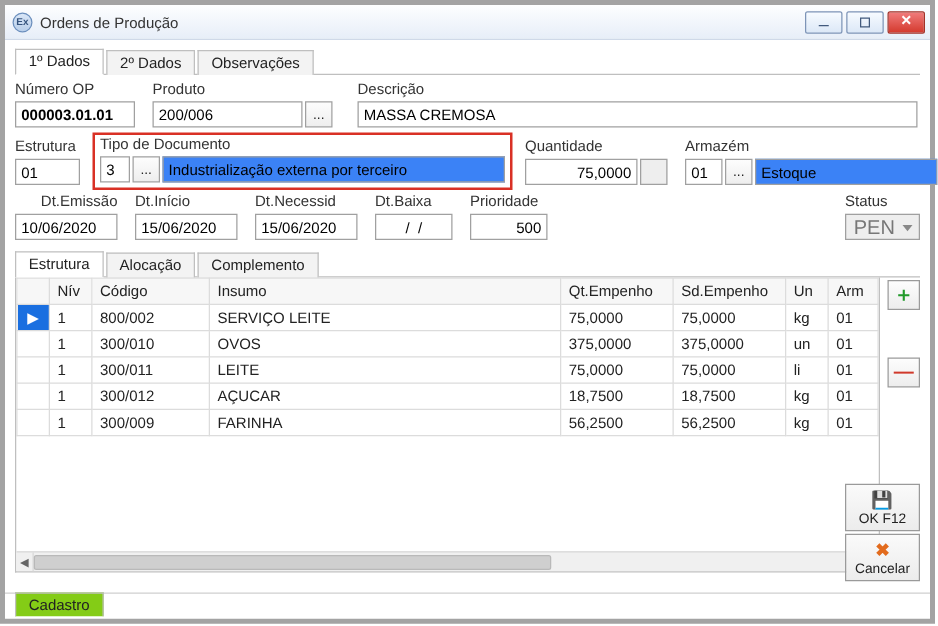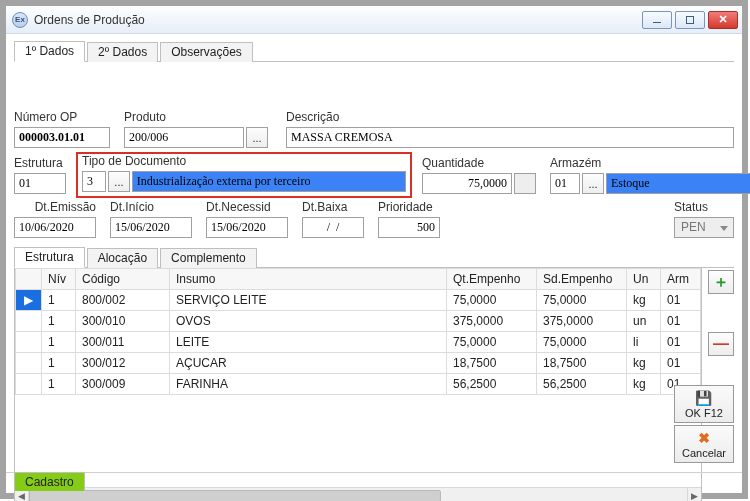--- a/index.html
+++ b/index.html
@@ -9,21 +9,21 @@
     font-size: 12px;
     color: #222;
     background: #fff;
     width: 750px;
     height: 501px;
     overflow: hidden;
   }
   .window {
     width: 748px;
     height: 499px;
-    border: 6px solid #a3a3a3;
+    border: 4px solid #a3a3a3;
     background: #fff;
     position: relative;
   }
   
   .titlebar {
     height: 28px;
     background: linear-gradient(#fdfeff, #e7eef8);
     border-bottom: 1px solid #cfd9e8;
     display: flex;
     align-items: center;
@@ -83,21 +83,21 @@
   .form { display:flex; flex-direction:column; gap:6px; margin-top:2px;}
   .row { display:flex; gap:14px; align-items:flex-end; }
   .field { display:flex; flex-direction:column; gap:2px; }
   .label { font-size:12px; color:#333; margin-bottom:1px; white-space:nowrap;}
   .input {
     height: 21px;
     border:1px solid #a0a0a0;
     background:#fff;
     padding: 2px 4px;
     font-size:12px;
-    font-family:Liberation Serif, serif;
+    font-family:Liberation Sans, sans-serif;
   }
   .input.ro { background:#3b82f6; }
   .input.right { text-align:right; }
   .input.center { text-align:center; }
   .btn-ellipsis {
     width:22px; height:21px;
     border:1px solid #a0a0a0;
     background:linear-gradient(#fdfdfd,#eee);
     font-size:11px;
     display:inline-flex; align-items:center; justify-content:center;
@@ -106,21 +106,21 @@
   .inline-group { display:flex; gap:2px; align-items:center; }
   .highlight-red { border:2px solid #d93025; padding:0 4px 4px 4px; margin:-2px -4px -4px -4px; }
   .dropdown {
     height:21px;
     border:1px solid #a0a0a0;
     background:#eee;
     padding:2px 18px 2px 6px;
     color:#777;
     position:relative;
     min-width:48px;
-    font-size:12px;
+    font-size:16px;
     display:inline-block;
   }
   .dropdown::after {
     content:"";
     position:absolute; right:5px; top:8px;
     border-left:4px solid transparent;
     border-right:4px solid transparent;
     border-top:5px solid #888;
   }
   
@@ -258,21 +258,21 @@
 
     <div class="tab-row">
       <div class="tab active">1º Dados</div>
       <div class="tab">2º Dados</div>
       <div class="tab">Observações</div>
     </div>
 
     <div class="form">
 
       <div class="row">
-        <div class="field" style="width:96px;margin-top:44px;">
+        <div class="field" style="width:96px;">
           <div class="label">Número OP</div>
           <input class="input" style="font-weight: bold; width: 96px;" value="000003.01.01">
         </div>
         <div class="field" style="width:150px;">
           <div class="label">Produto</div>
           <div class="inline-group">
             <input class="input" style="width: 120px;" value="200/006">
             <div class="btn-ellipsis">...</div>
           </div>
         </div>

